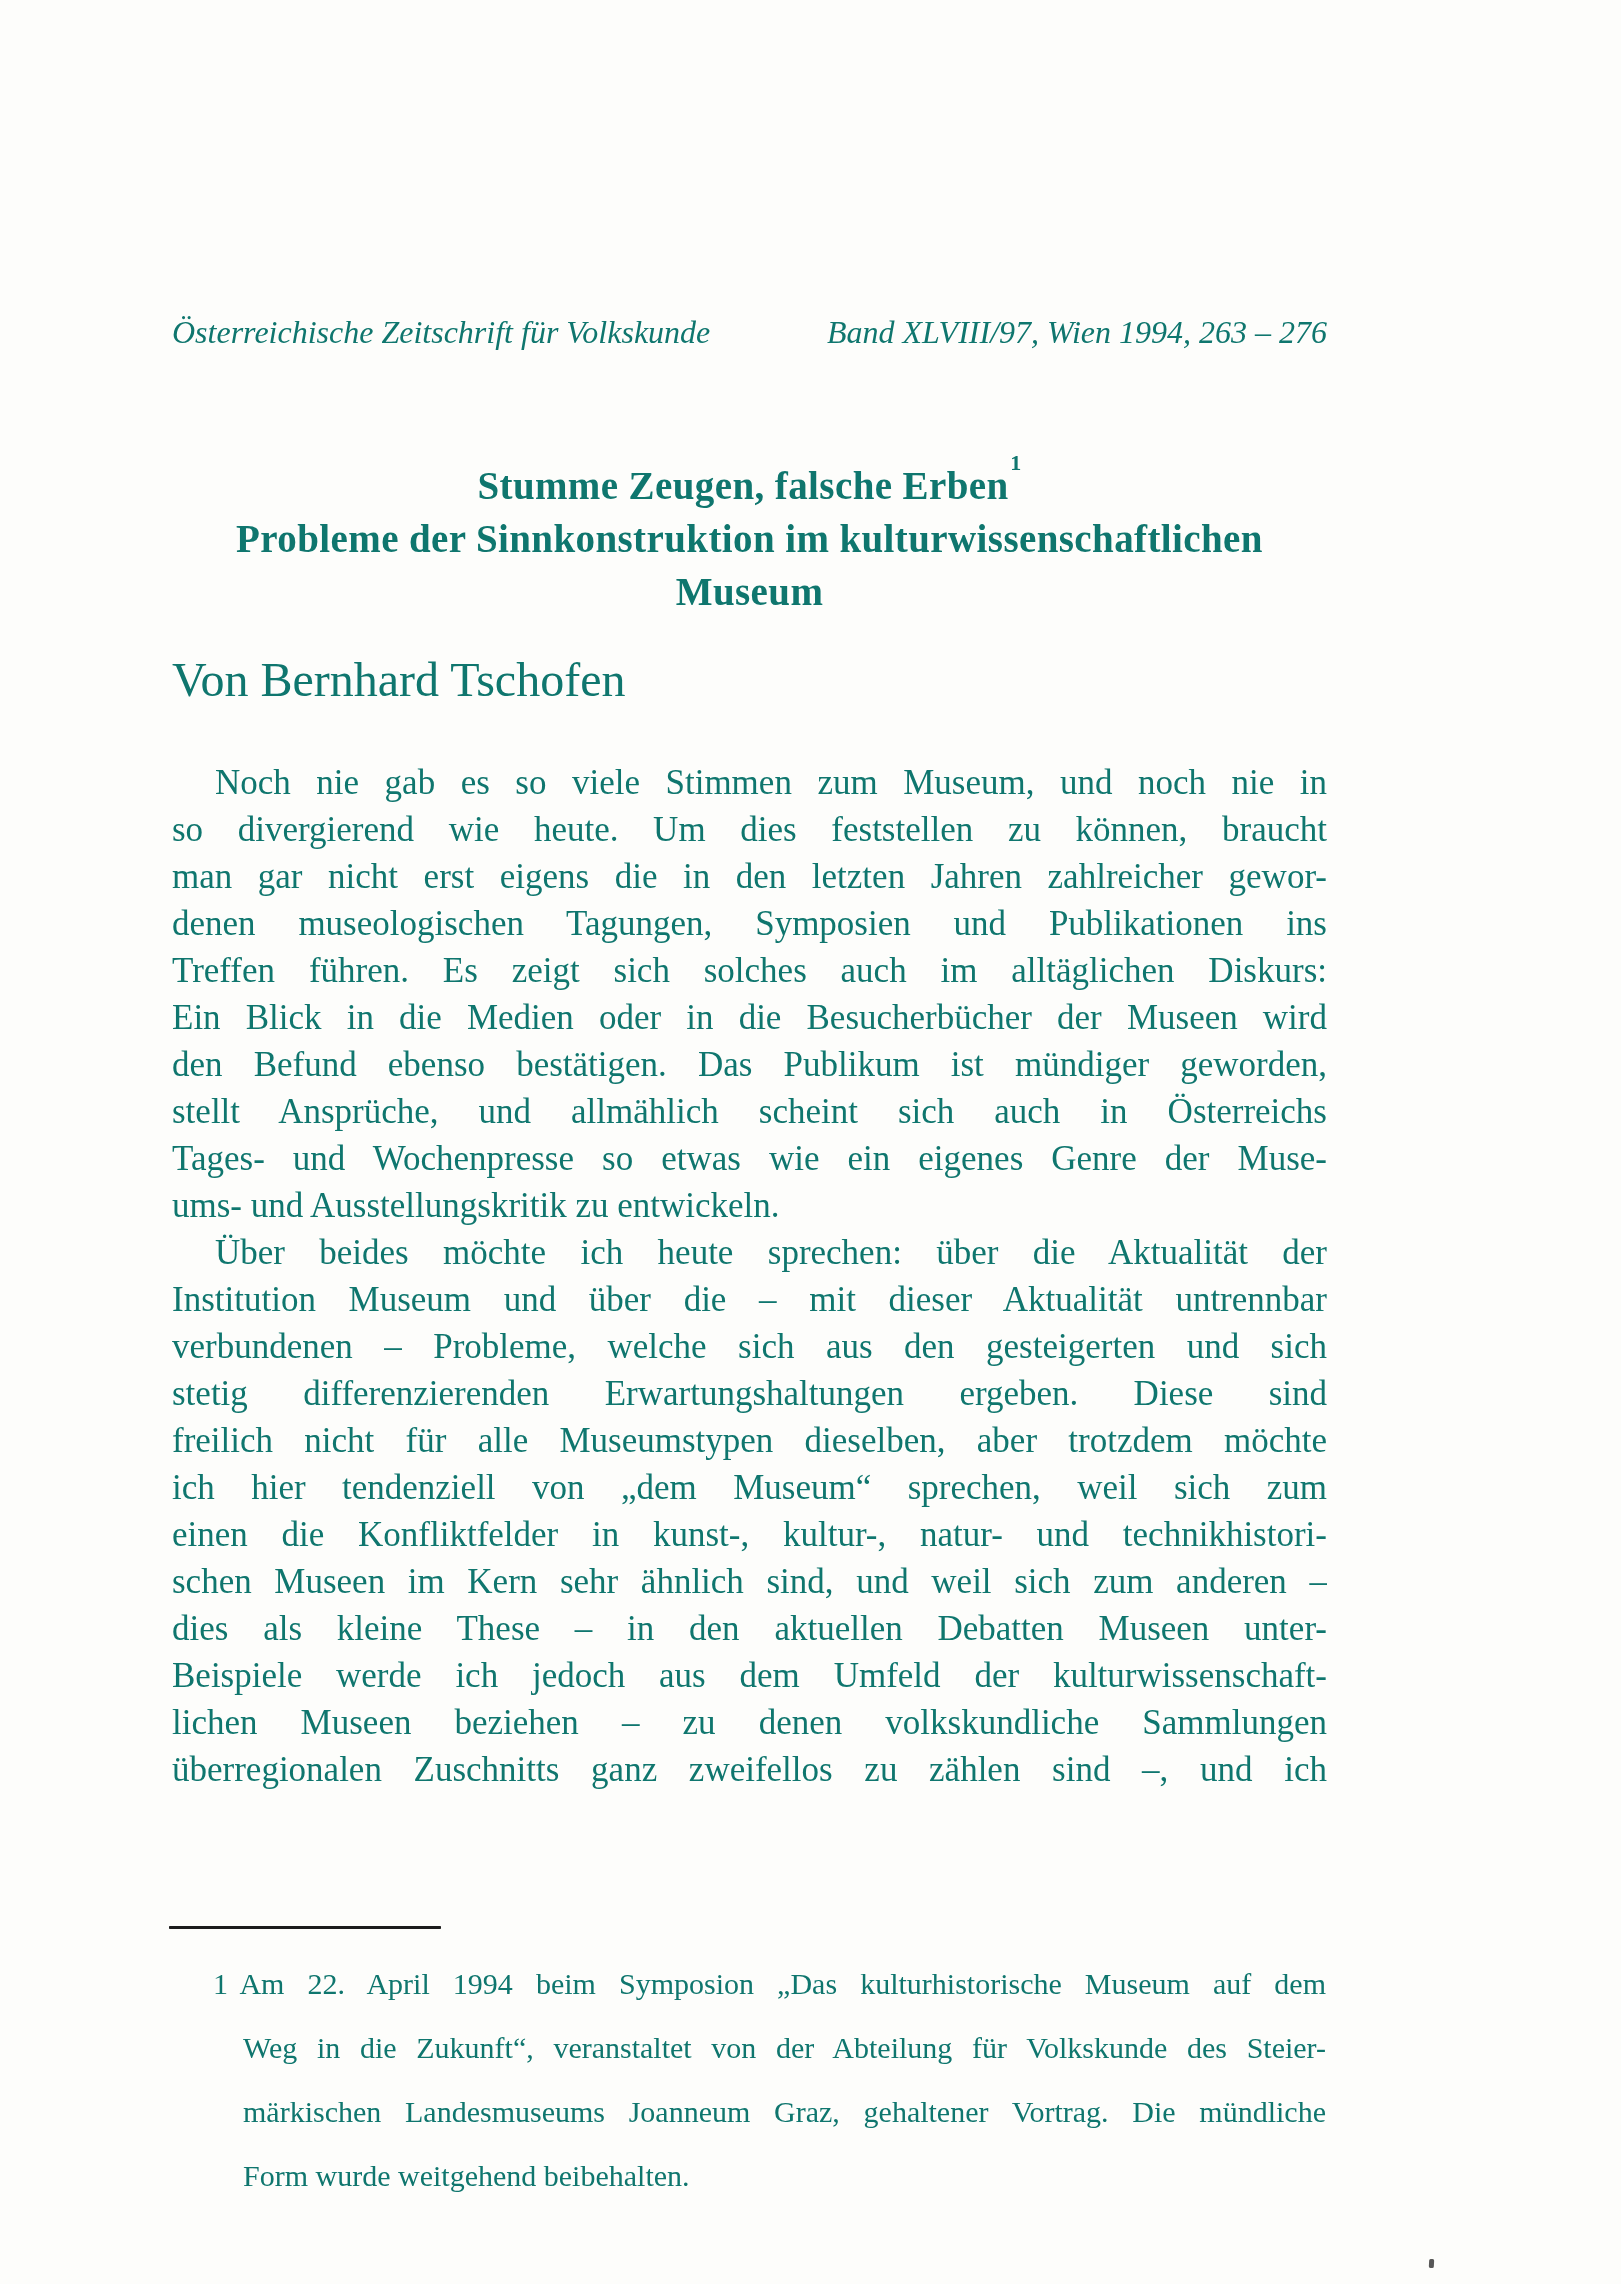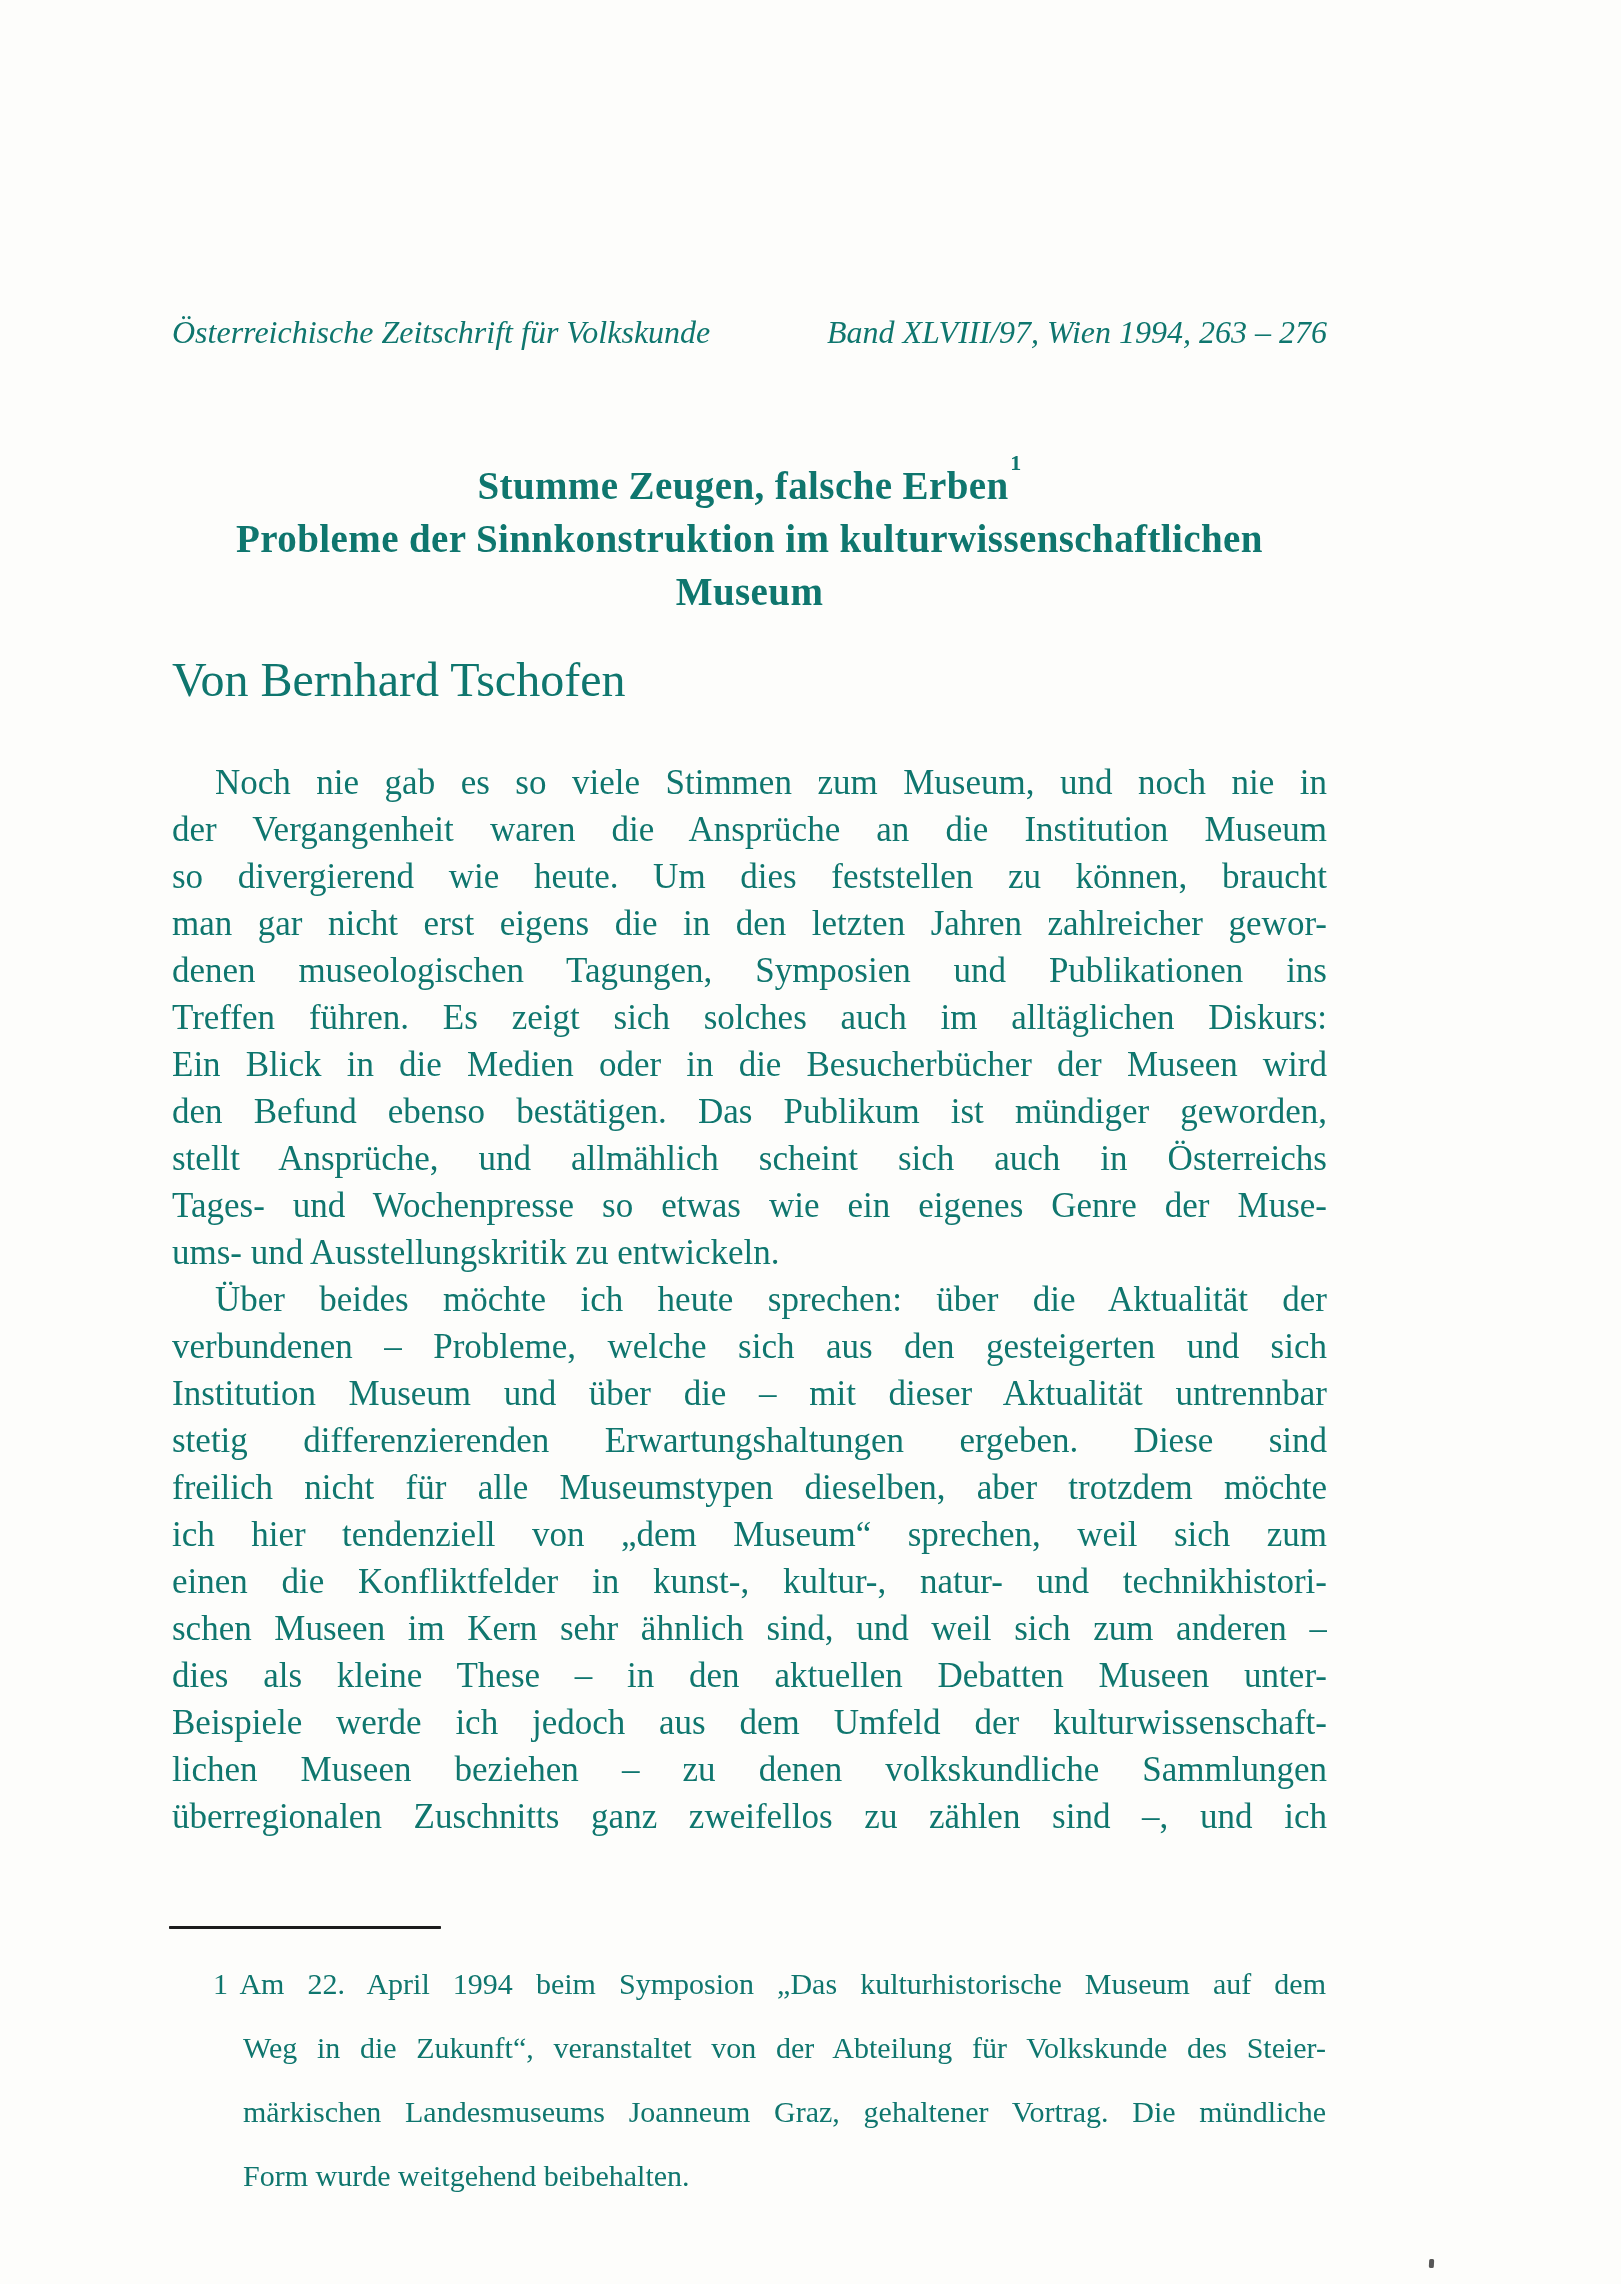--- a/index.html
+++ b/index.html
@@ -134,35 +134,34 @@
     <div class="title-line"><span>Stumme Zeugen, falsche Erben</span><sup class="title-fn-marker">1</sup></div>
     <div class="title-line">Probleme der Sinnkonstruktion im kulturwissenschaftlichen</div>
     <div class="title-line">Museum</div>
   </div>
 
   <div class="author-line">Von Bernhard Tschofen</div>
 
   <div class="body-text">
       <div>
         <div class="line first">Noch nie gab es so viele Stimmen zum Museum, und noch nie in</div>
-        <div class="line">der Vergangenheit waren die Ansprüche an die Institution Museum</div>
         <div class="line">so divergierend wie heute. Um dies feststellen zu können, braucht</div>
         <div class="line">man gar nicht erst eigens die in den letzten Jahren zahlreicher gewor-</div>
         <div class="line">denen museologischen Tagungen, Symposien und Publikationen ins</div>
         <div class="line">Treffen führen. Es zeigt sich solches auch im alltäglichen Diskurs:</div>
         <div class="line">Ein Blick in die Medien oder in die Besucherbücher der Museen wird</div>
         <div class="line">den Befund ebenso bestätigen. Das Publikum ist mündiger geworden,</div>
         <div class="line">stellt Ansprüche, und allmählich scheint sich auch in Österreichs</div>
         <div class="line">Tages- und Wochenpresse so etwas wie ein eigenes Genre der Muse-</div>
         <div class="line noju">ums- und Ausstellungskritik zu entwickeln.</div>
       </div>
       <div>
         <div class="line first">Über beides möchte ich heute sprechen: über die Aktualität der</div>
+        <div class="line">Institution Museum und über die – mit dieser Aktualität untrennbar</div>
         <div class="line">verbundenen – Probleme, welche sich aus den gesteigerten und sich</div>
-        <div class="line">Institution Museum und über die – mit dieser Aktualität untrennbar</div>
         <div class="line">stetig differenzierenden Erwartungshaltungen ergeben. Diese sind</div>
         <div class="line">freilich nicht für alle Museumstypen dieselben, aber trotzdem möchte</div>
         <div class="line">ich hier tendenziell von „dem Museum“ sprechen, weil sich zum</div>
         <div class="line">einen die Konfliktfelder in kunst-, kultur-, natur- und technikhistori-</div>
         <div class="line">schen Museen im Kern sehr ähnlich sind, und weil sich zum anderen –</div>
         <div class="line">dies als kleine These – in den aktuellen Debatten Museen unter-</div>
         <div class="line">Beispiele werde ich jedoch aus dem Umfeld der kulturwissenschaft-</div>
         <div class="line">lichen Museen beziehen – zu denen volkskundliche Sammlungen</div>
         <div class="line">überregionalen Zuschnitts ganz zweifellos zu zählen sind –, und ich</div>
       </div>

